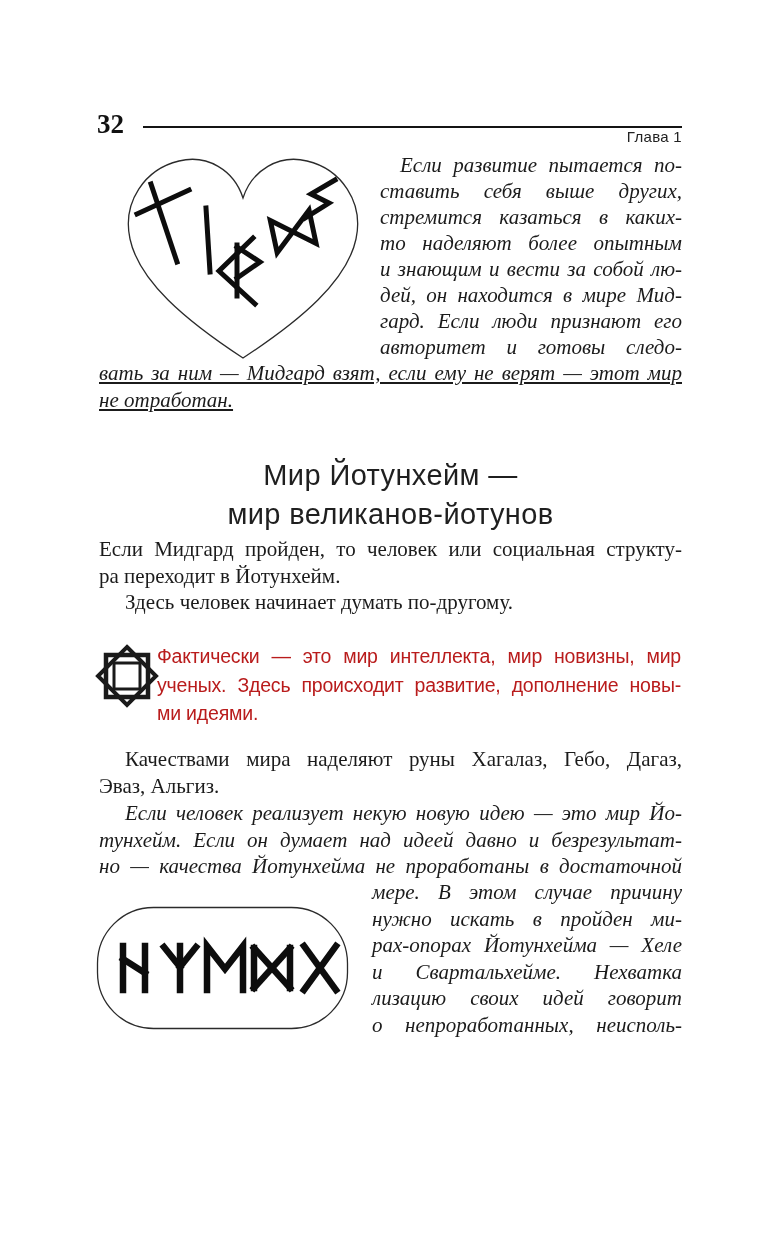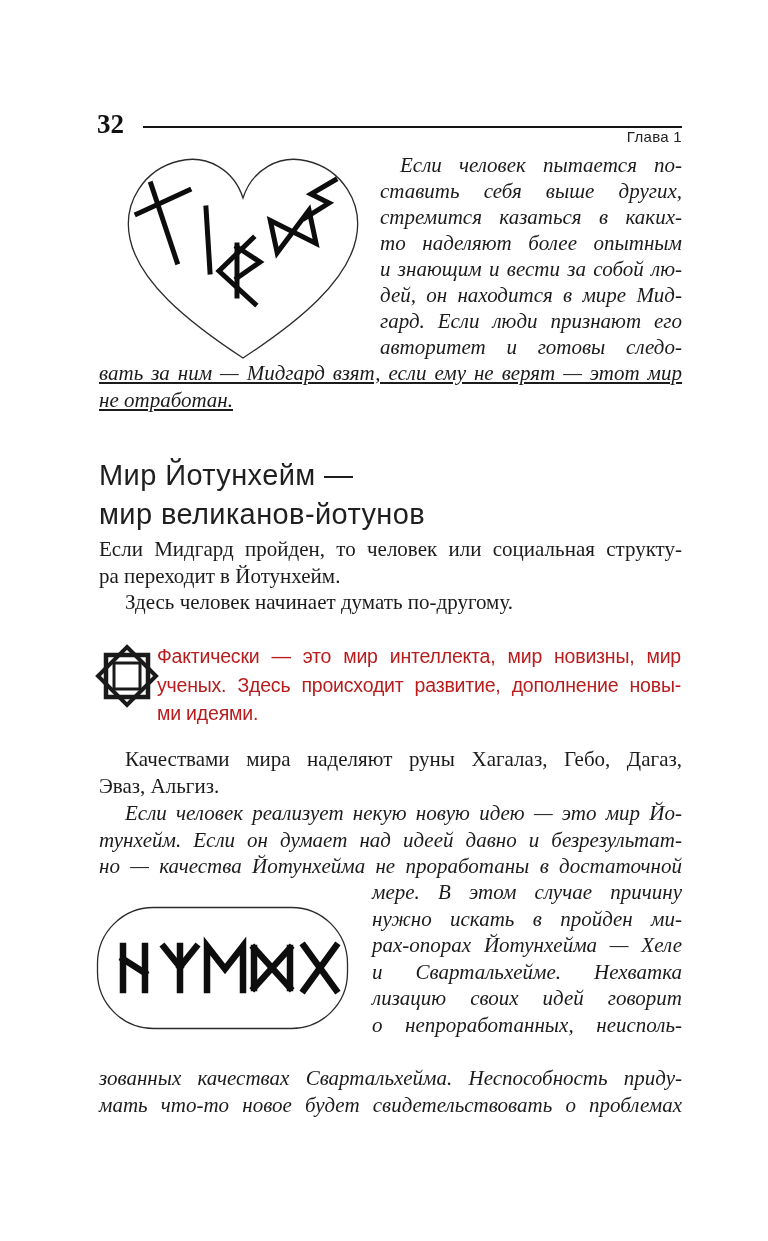--- a/index.html
+++ b/index.html
@@ -26,21 +26,21 @@
 
   #sec-midgard{top:150px;left:0;width:768px;height:270px;}
   #heart-fig{left:113px;top:0px;width:260px;height:212px;}
   #midgard-col{left:380px;top:2px;width:302px;}
   #midgard-col .wrapline{height:26px;line-height:26px;}
   #midgard-full{left:99px;top:210px;width:583px;text-decoration:underline;}
 
   #heading{top:456px;left:99px;width:583px;
     font-family:"Liberation Sans",sans-serif;
     font-size:29px;line-height:39px;font-weight:400;
-    color:#1f1f1f;letter-spacing:.4px;}
+    color:#1f1f1f;letter-spacing:.4px;text-align:center;}
 
   #intro{top:536px;left:99px;width:583px;}
   #insight{top:642px;left:0;width:768px;height:90px;}
   #insight-icon{left:95px;top:2px;width:64px;height:64px;}
   #insight-text{left:157px;top:0px;width:524px;
     font-family:"Liberation Sans",sans-serif;
     font-size:19.5px;color:#b91c1c;letter-spacing:-.2px;}
   #insight-text .wrapline{height:28.5px;line-height:28.5px;}
 
   #runes-para{top:746px;left:99px;width:583px;}
@@ -78,21 +78,21 @@
 
           <g transform="rotate(-12 180 81)">
               <path d="M160,66 L200,98 L200,64 L160,99 Z"></path>
             </g>
 
           <path d="M222,30 L198,44 L216,53 L192,68"></path>
         </g>
       </svg>
     </div>
     <div id="midgard-col" class="abs serif it">
-      <span class="wrapline j ind-sm">Если человек пытается по-</span>
+      <span class="wrapline j ind-sm">Если развитие пытается по-</span>
       <span class="wrapline j">ставить себя выше других,</span>
       <span class="wrapline j">стремится казаться в каких-</span>
       <span class="wrapline j">то наделяют более опытным</span>
       <span class="wrapline j">и знающим и вести за собой лю-</span>
       <span class="wrapline j">дей, он находится в мире Мид-</span>
       <span class="wrapline j">гард. Если люди признают его</span>
       <span class="wrapline j">авторитет и готовы следо-</span>
     </div>
     <div id="midgard-full" class="abs serif it">
       <span class="wrapline j">вать за ним — Мидгард взят, если ему не верят — этот мир</span>
@@ -165,18 +165,14 @@
 
   <div id="jot-col" class="abs serif it">
     <span class="wrapline j">мере. В этом случае причину</span>
     <span class="wrapline j">нужно искать в пройден ми-</span>
     <span class="wrapline j">рах-опорах Йотунхейма — Хеле</span>
     <span class="wrapline j">и Свартальхейме. Нехватка</span>
     <span class="wrapline j">лизацию своих идей говорит</span>
     <span class="wrapline j">о непроработанных, неисполь-</span>
   </div>
 
-  <div id="jot-full-bottom" class="abs serif it">
-    <span class="wrapline j">зованных качествах Свартальхейма. Неспособность приду-</span>
-    <span class="wrapline j">мать что-то новое будет свидетельствовать о проблемах</span>
-  </div>
 
 </div>
 
 </body></html>

